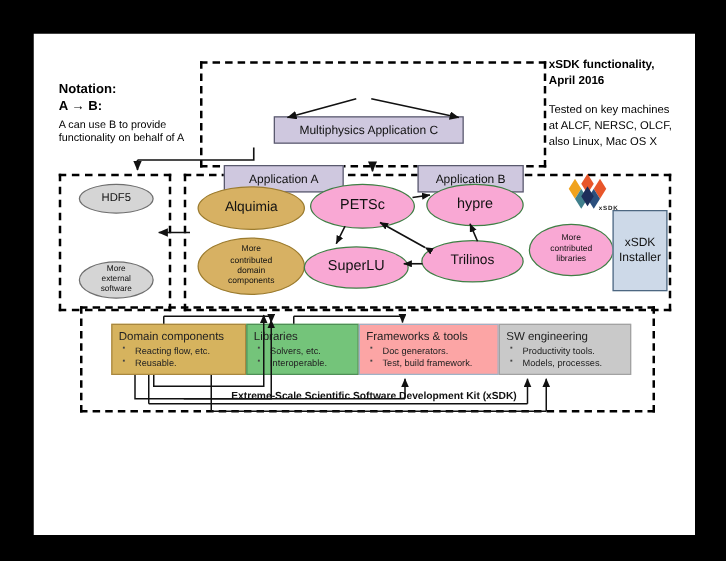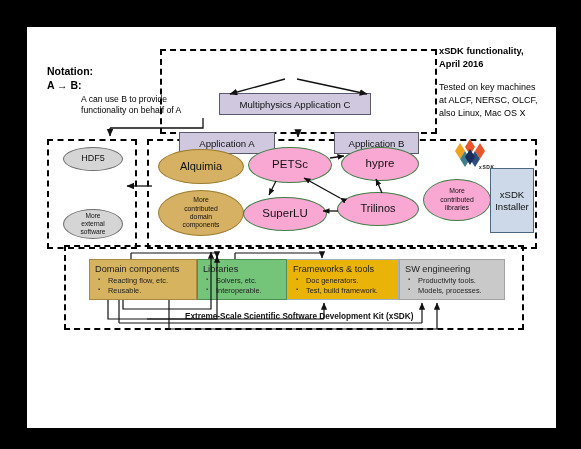--- a/index.html
+++ b/index.html
@@ -12,21 +12,21 @@
   }
   .abs{position:absolute;}
   
   .dashed{
     position:absolute;border:2px dashed #000;background:transparent;box-sizing:border-box;
   }
   
   #notation{left:20px;top:37px;width:150px;}
   #notation .nt-title{font-size:10.5px;font-weight:bold;color:#000;line-height:14px;}
   #notation .nt-ab{font-size:10.5px;font-weight:bold;color:#000;line-height:15px;}
-  #notation .nt-body{font-size:8.6px;color:#000;line-height:11px;margin-top:1px;margin-left:34px;}
+  #notation .nt-body{font-size:8.6px;color:#000;line-height:11px;margin-top:1px;}
   
   #rightnote{left:412px;top:18px;width:140px;}
   #rightnote .rn-title{font-size:9.3px;font-weight:bold;line-height:12.5px;color:#000;}
   #rightnote .rn-body{font-size:9px;line-height:13px;color:#000;margin-top:11px;}
   
   .appbox{
     position:absolute;background:#cfc8df;border:1px solid #5a5a6e;box-sizing:border-box;
     display:flex;align-items:center;justify-content:center;
     font-size:9.6px;color:#111;text-align:center;margin-top:36px;
   }
@@ -52,21 +52,21 @@
     overflow:hidden;
   }
   .btmbox .bb-title{font-size:9.2px;color:#222;line-height:11px;margin-bottom:1px;}
   .btmbox ul{margin:0;padding:0;list-style:none;}
   .btmbox li{
     font-size:7.4px;color:#222;line-height:9.6px;position:relative;padding-left:13px;
   }
   .btmbox li:before{content:"\25AA";position:absolute;left:3px;top:-1px;font-size:6px;color:#444;}
   .bb-domain{background:#d6b35e;border-color:#a8873f;}
   .bb-lib{background:#74c47a;border-color:#4e8f56;}
-  .bb-fw{background:#eab308;border-color:#9fb2c6;}
+  .bb-fw{background:#fca5a5;border-color:#9fb2c6;}
   .bb-sw{background:#c9c9c9;border-color:#a2a2a2;}
   #xsdkcaption{
     position:absolute;font-size:8.2px;font-weight:bold;color:#111;white-space:nowrap;
   }
   
   #overlay{position:absolute;left:0;top:0;width:529px;height:401px;pointer-events:none;}
   .xsdk-wordmark{
     position:absolute;font-size:5px;font-weight:bold;letter-spacing:0.6px;color:#222;
   }
 </style>

